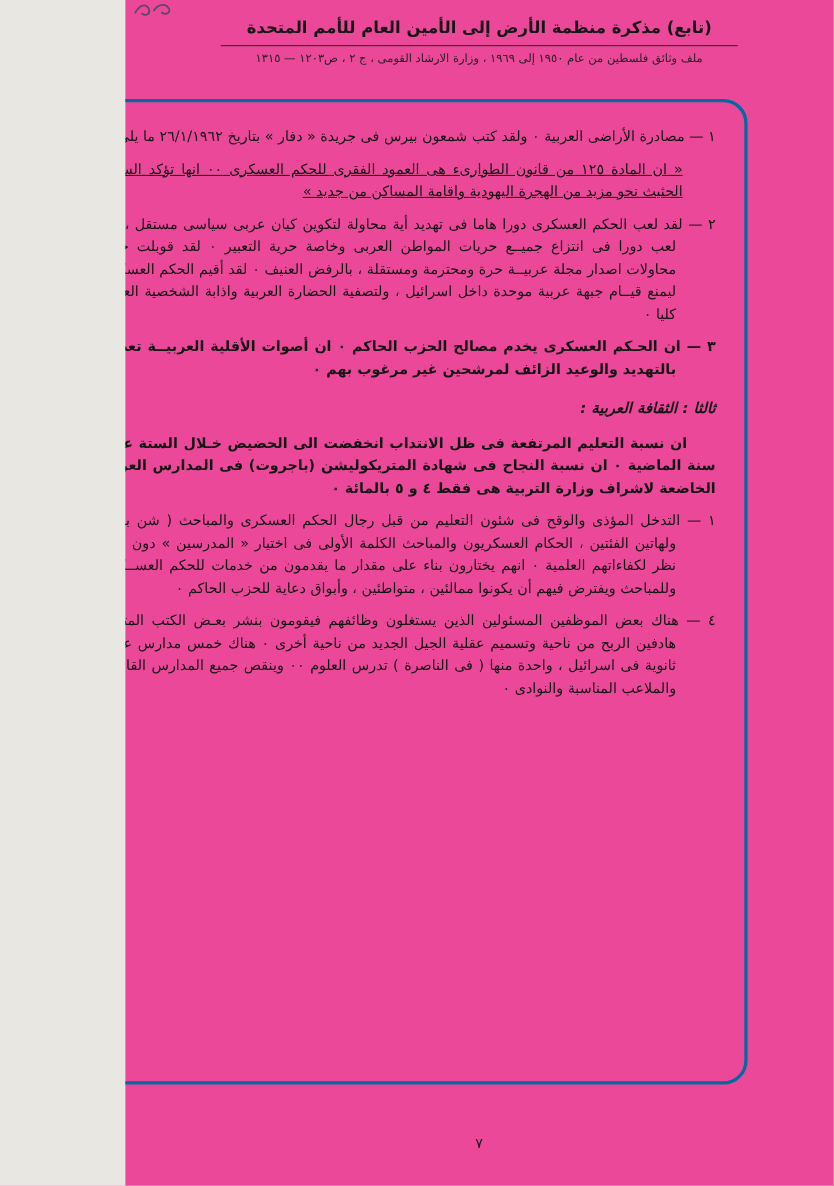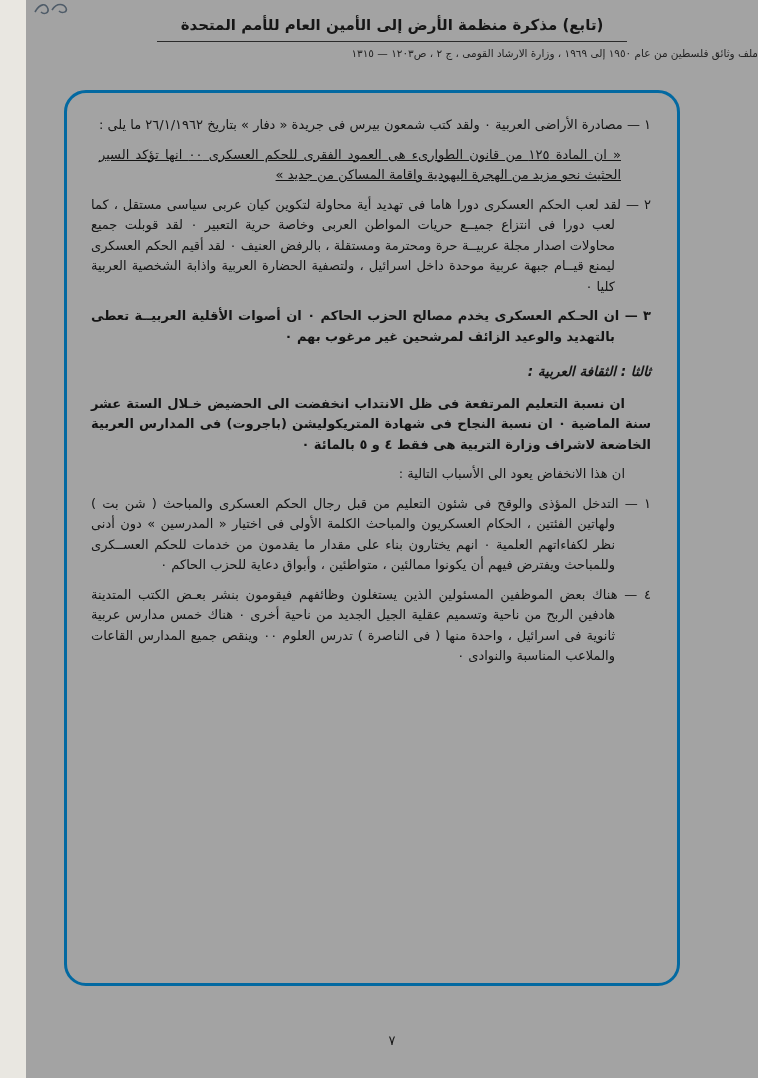--- a/index.html
+++ b/index.html
@@ -4,23 +4,23 @@
 <style>
   html, body { margin: 0; padding: 0; }
   body {
     width: 758px;
     height: 1078px;
     background: #e9e7e1;
     font-family: "DejaVu Sans", sans-serif;
   }
   .page {
     position: relative;
-    width: 732px;
+    width: 644px;
     height: 1078px;
-    background: #a3a3a3;
+    background: #ec4899;
     color: #161616;
     direction: rtl;
     overflow: hidden;
   }
   
   .corner-mark {
     position: absolute;
     top: 0px;
     left: 6px;
     width: 44px;
@@ -36,21 +36,20 @@
   }
   .header-rule {
     width: 470px;
     height: 1px;
     background: #2a2a2a;
     margin: 7px auto 5px auto;
   }
   .header-source {
     font-size: 10.5px;
     color: #222;
-    text-align: right;
   }
   
   .content-box {
     position: absolute;
     top: 90px;
     right: 78px;
     width: 616px;
     height: 896px;
     border: 3px solid #0369a1;
     border-radius: 22px;
@@ -120,21 +119,20 @@
 
       <div class="block list-item bold">
         <span class="num">٣ —</span>
         <span>ان الحـكم العسكرى يخدم مصالح الحزب الحاكم ٠ ان أصوات الأقلية العربيــة تعطى بالتهديد والوعيد الزائف لمرشحين غير مرغوب بهم ٠</span>
       </div>
 
       <div class="block section-heading">ثالثا : الثقافة العربية :</div>
 
       <div class="block para bold">ان نسبة التعليم المرتفعة فى ظل الانتداب انخفضت الى الحضيض خـلال الستة عشر سنة الماضية ٠ ان نسبة النجاح فى شهادة المتريكوليشن (باجروت) فى المدارس العربية الخاضعة لاشراف وزارة التربية هى فقط ٤ و ٥ بالمائة ٠</div>
 
-      <div class="block para">ان هذا الانخفاض يعود الى الأسباب التالية :</div>
 
       <div class="block list-item">
         <span class="num">١ —</span>
         <span>التدخل المؤذى والوقح فى شئون التعليم من قبل رجال الحكم العسكرى والمباحث ( شن بت ) ولهاتين الفئتين ، الحكام العسكريون والمباحث الكلمة الأولى فى اختيار « المدرسين » دون أدنى نظر لكفاءاتهم العلمية ٠ انهم يختارون بناء على مقدار ما يقدمون من خدمات للحكم العســكرى وللمباحث ويفترض فيهم أن يكونوا ممالئين ، متواطئين ، وأبواق دعاية للحزب الحاكم ٠</span>
       </div>
 
 
 
       <div class="block list-item">
         <span class="num">٤ —</span>

